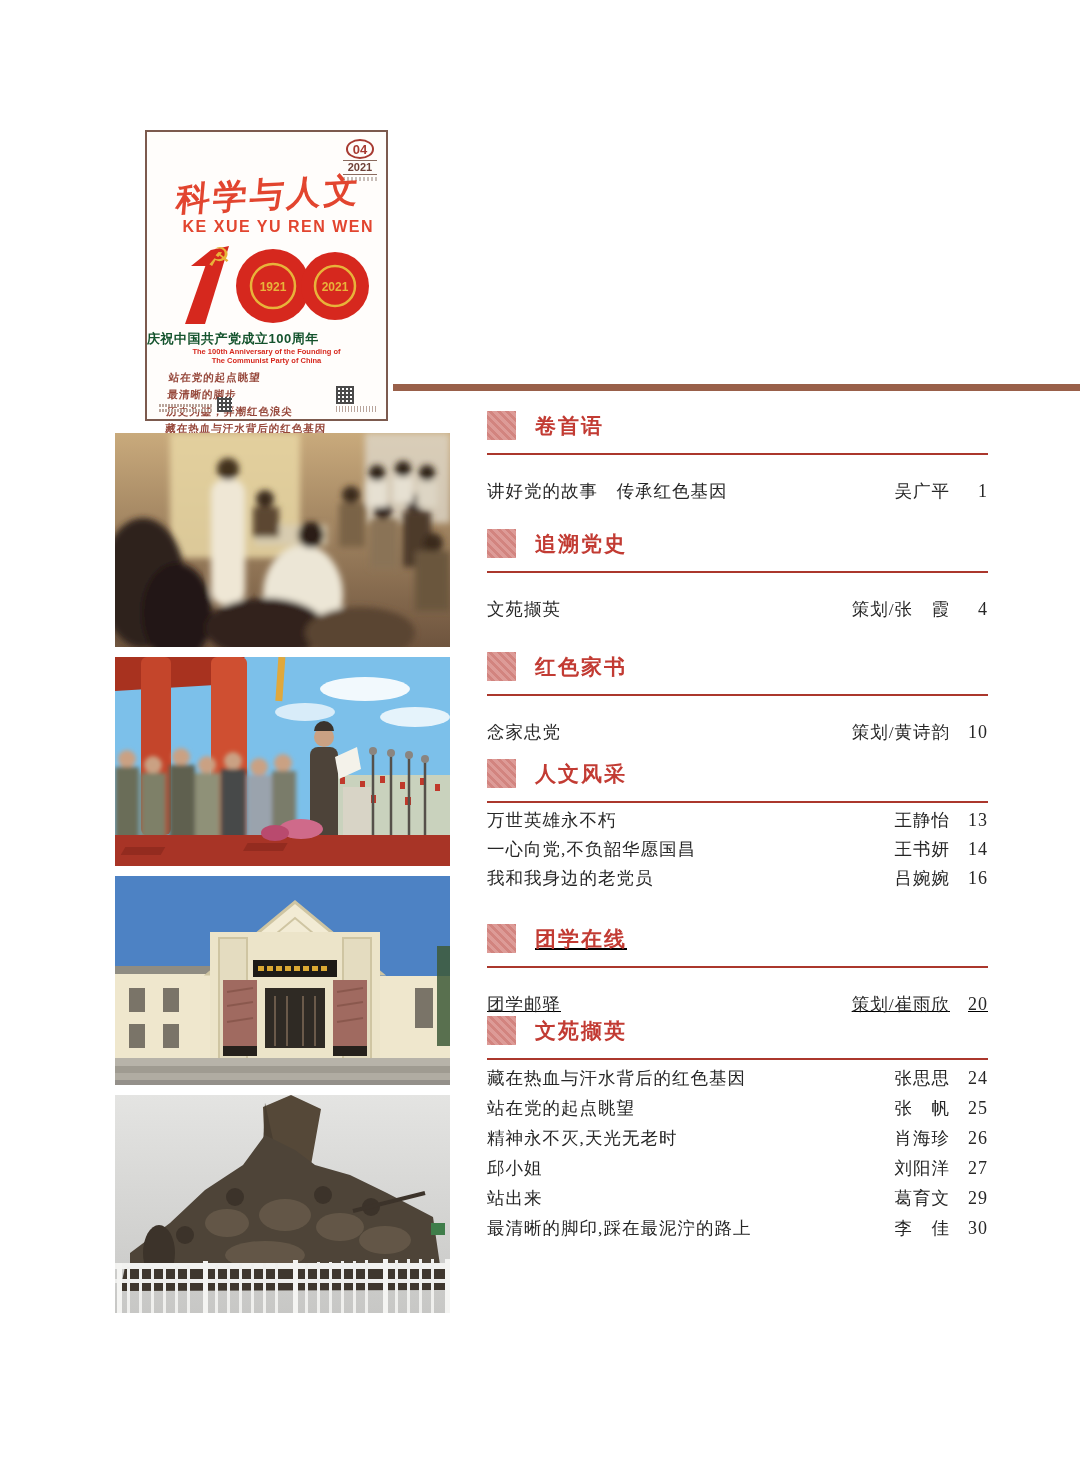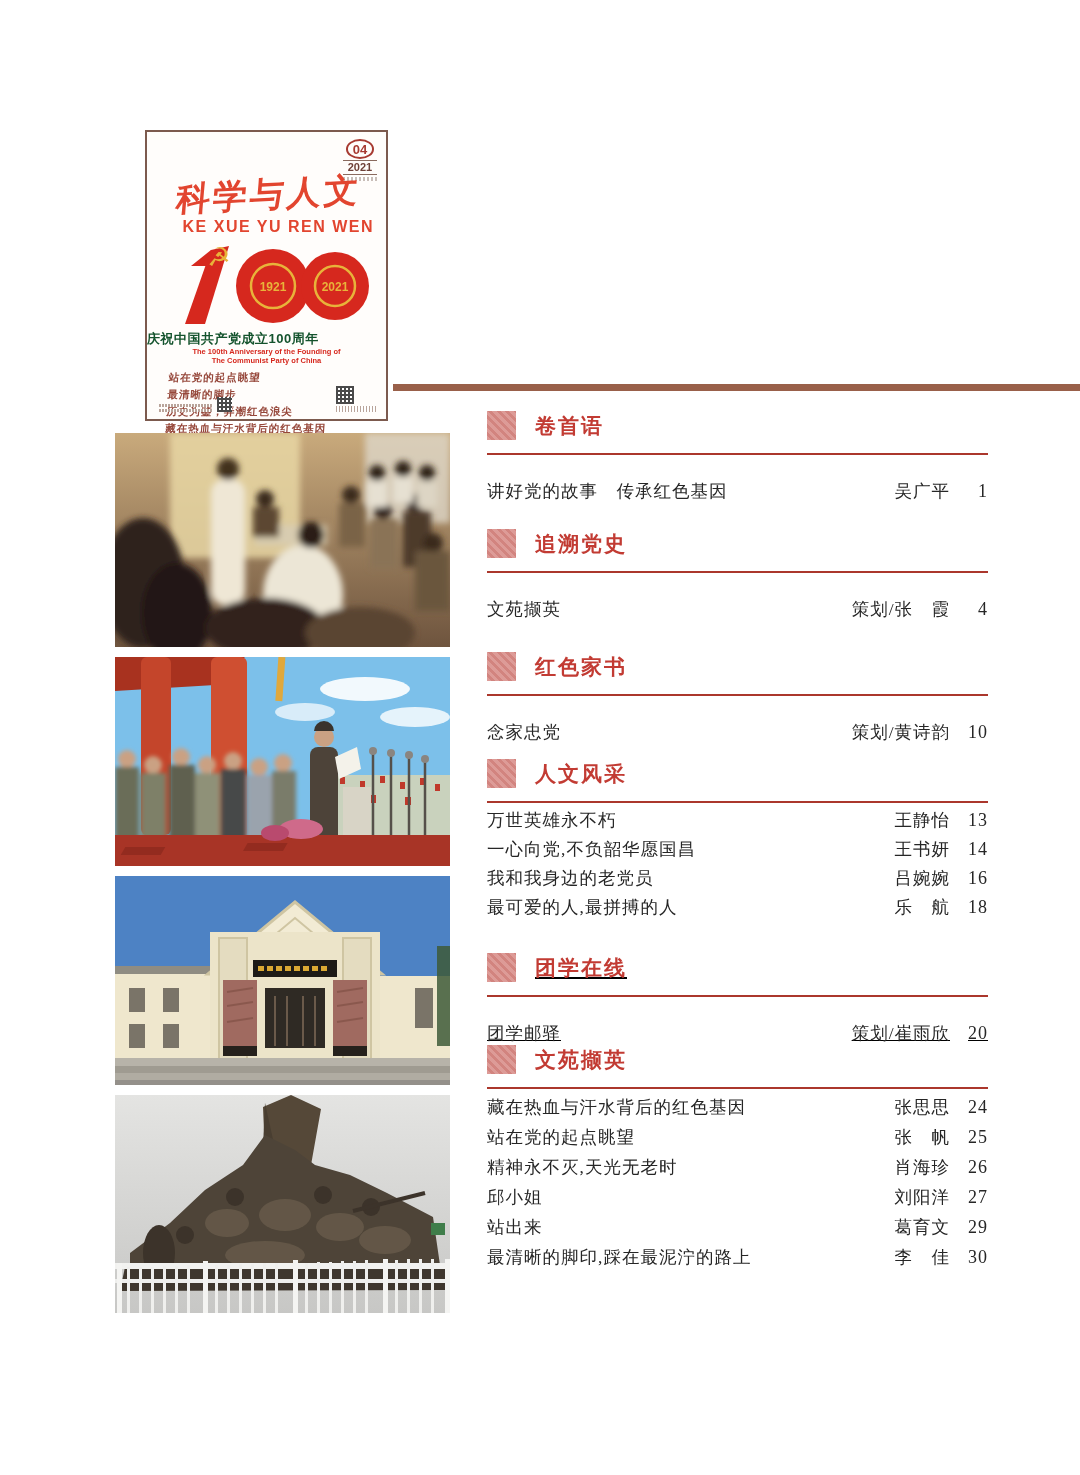--- a/index.html
+++ b/index.html
@@ -433,25 +433,20 @@
       <div class="row">
         <span class="t">一心向党,不负韶华愿国昌</span>
         <span class="a">王书妍</span>
         <span class="p">14</span>
       </div>
       <div class="row">
         <span class="t">我和我身边的老党员</span>
         <span class="a">吕婉婉</span>
         <span class="p">16</span>
       </div>
-      <div class="row">
-        <span class="t">最可爱的人,最拼搏的人</span>
-        <span class="a">乐　航</span>
-        <span class="p">18</span>
-      </div>
     </section>
 
     <section class="toc-sec sec-5">
       <div class="sec-head">
         <span class="swatch"></span>
         <span class="sec-label">团学在线</span>
       </div>
       <div class="row">
         <span class="t">团学邮驿</span>
         <span class="a">策划/崔雨欣</span>

